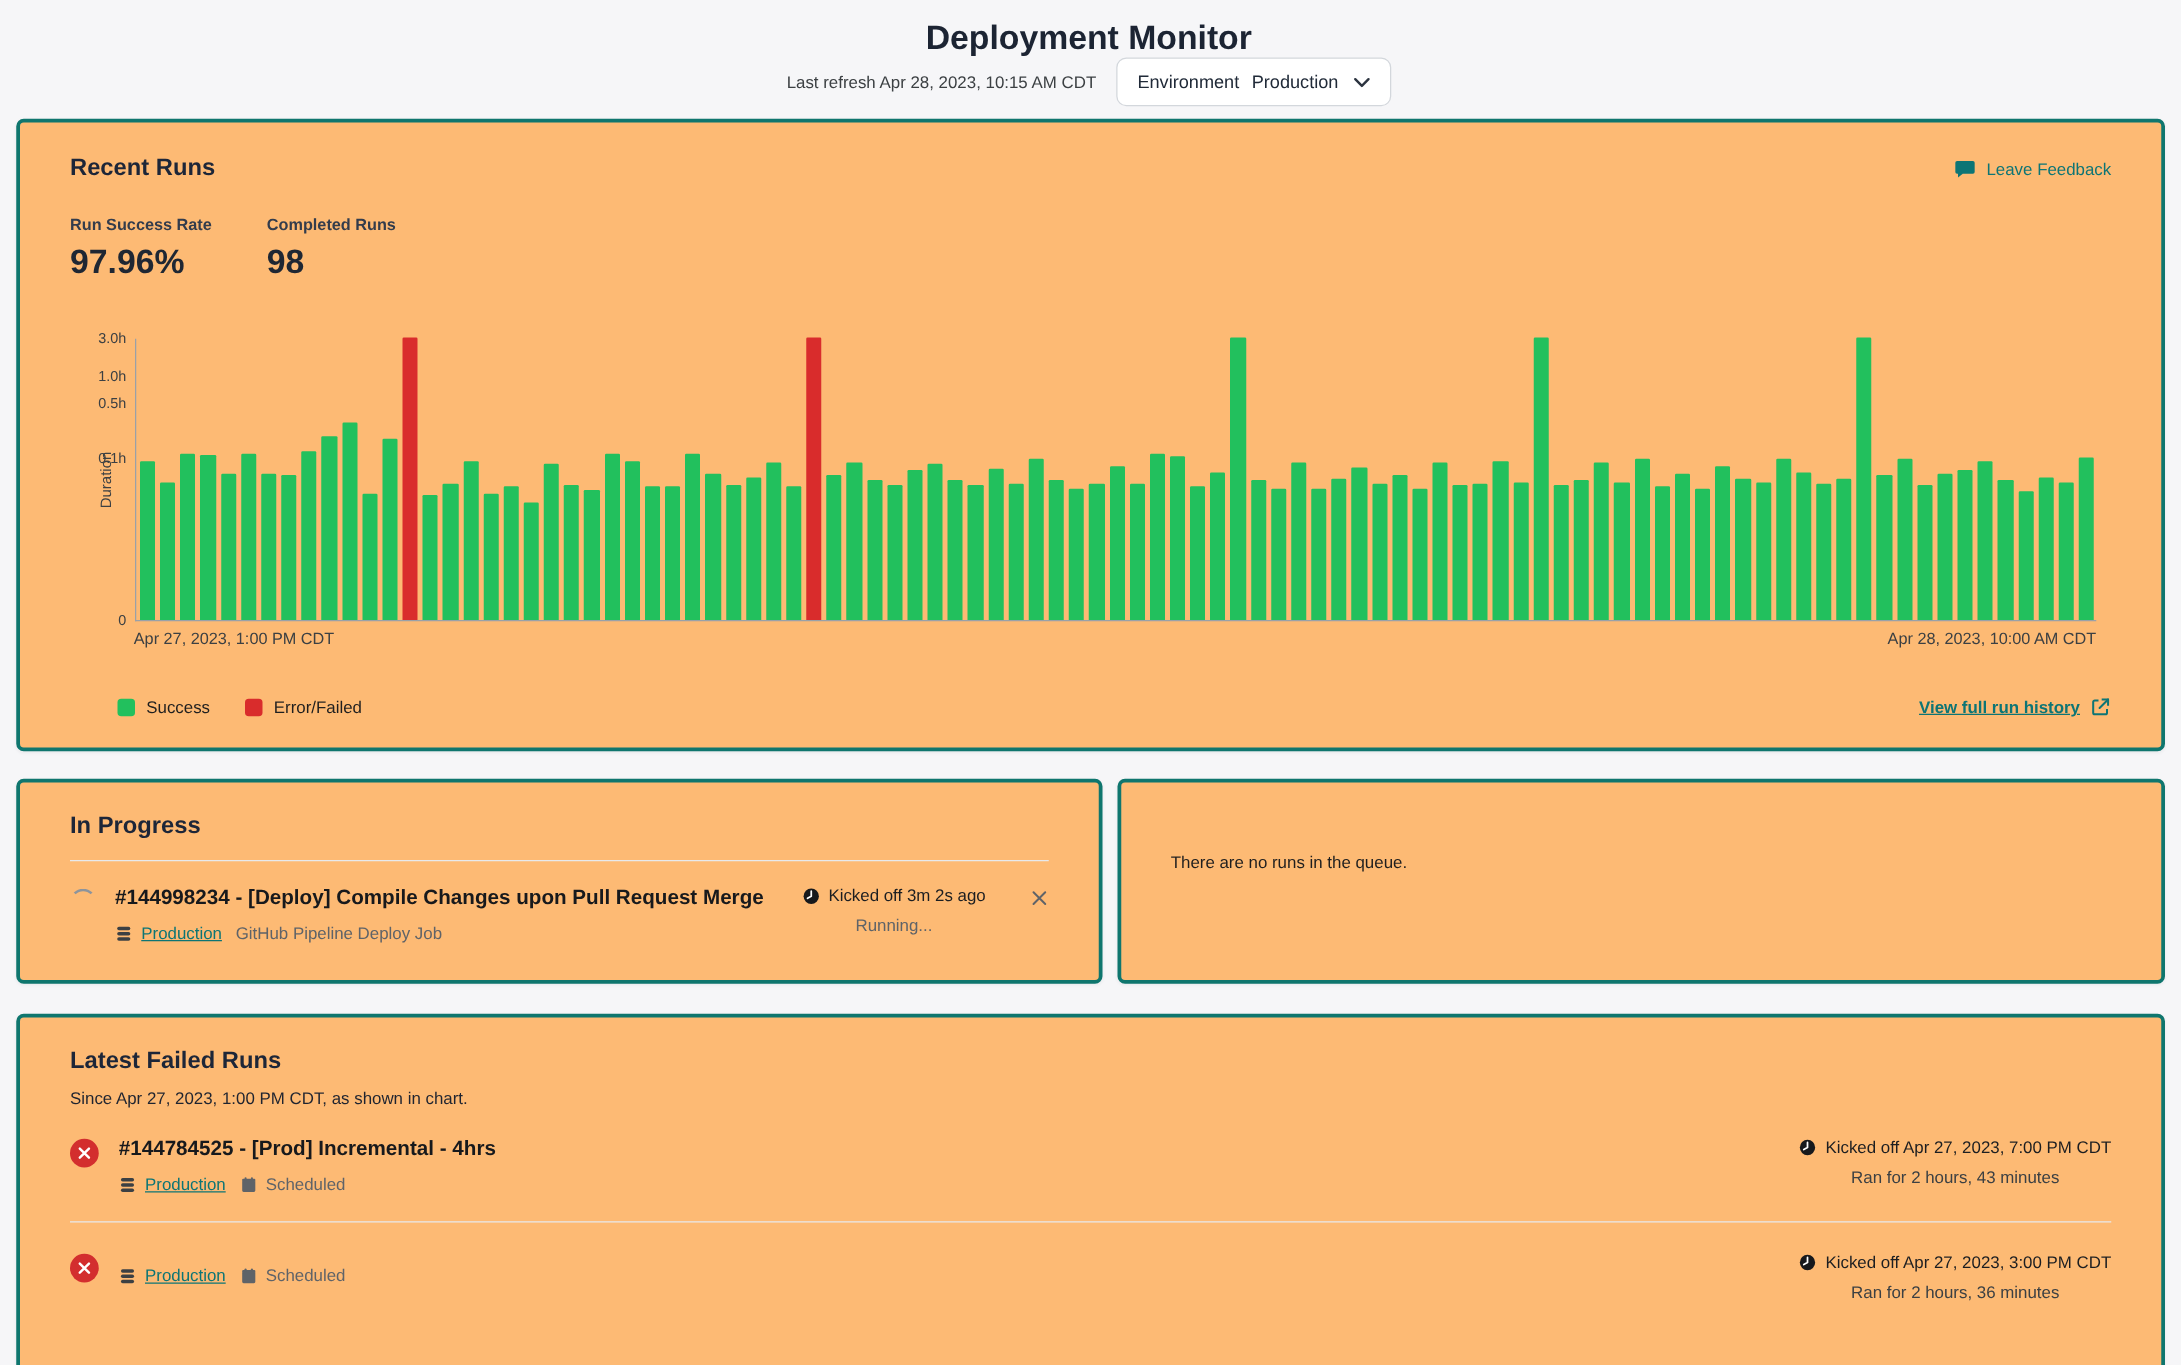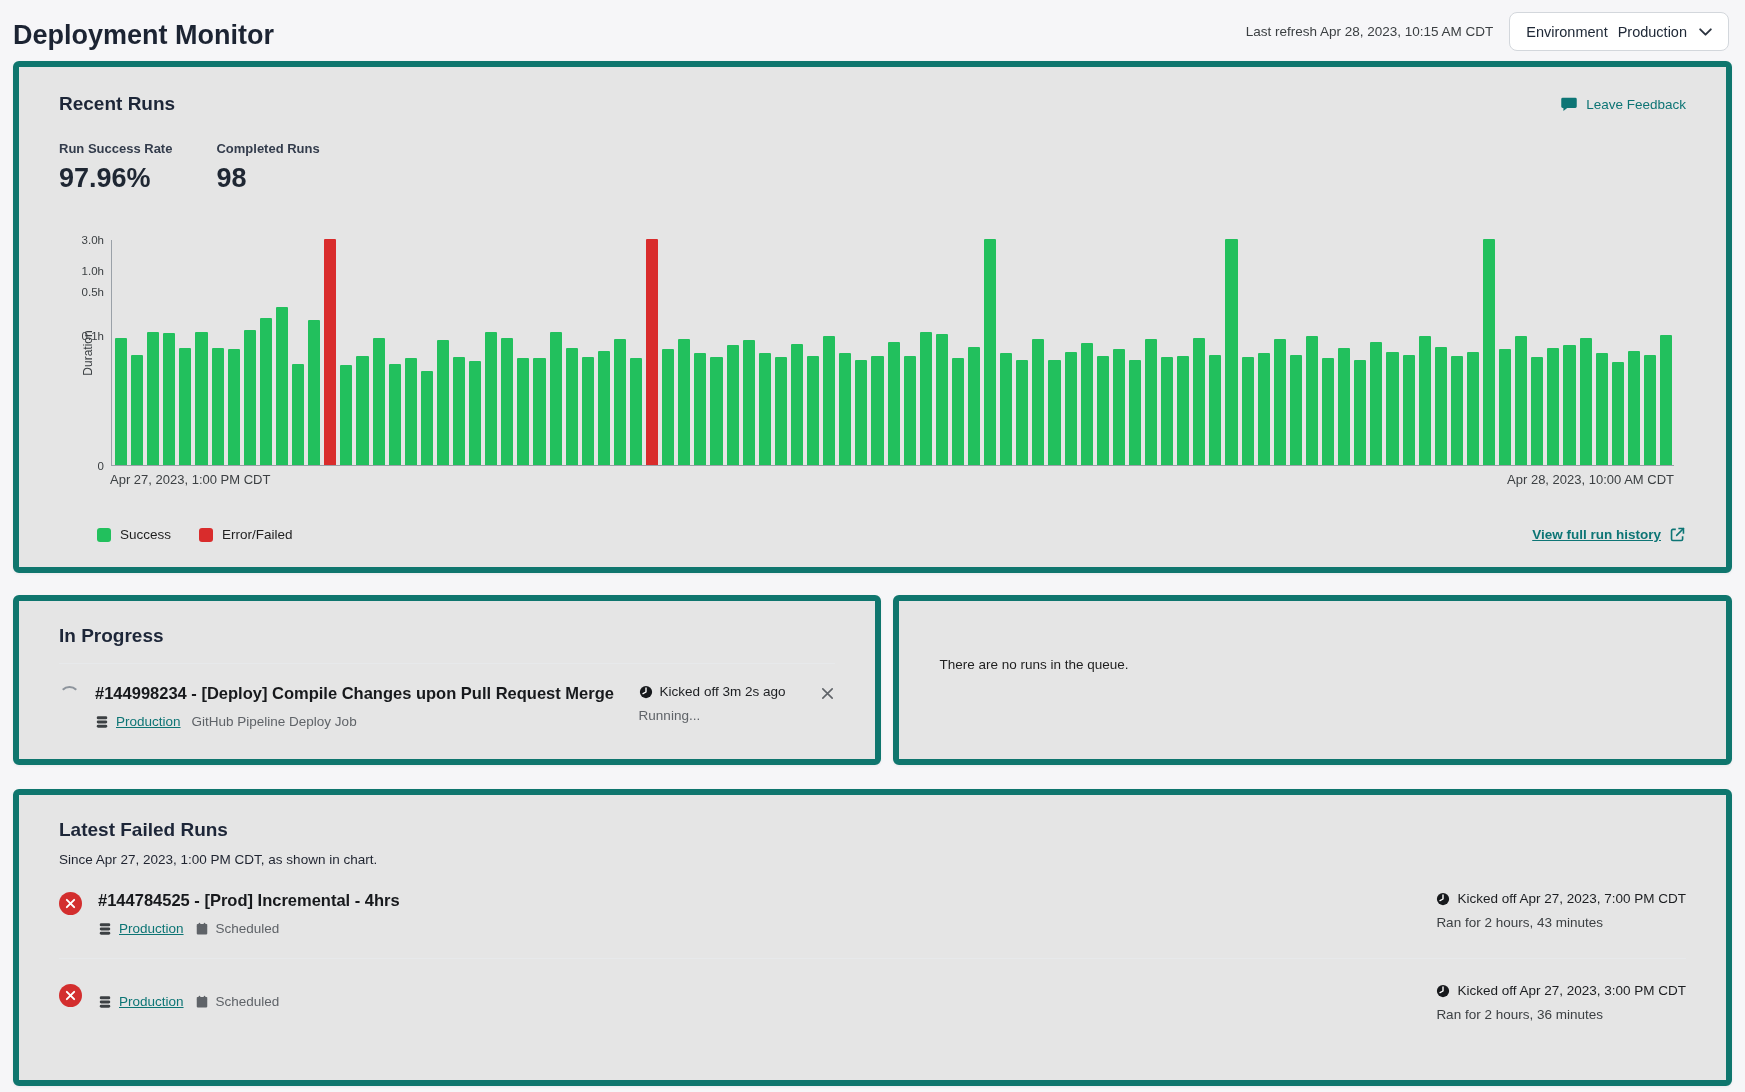--- a/index.html
+++ b/index.html
@@ -4,34 +4,34 @@
 <style>
   * { box-sizing: border-box; margin: 0; padding: 0; }
   html,body { width:1745px; height:1092px; }
   body {
     font-family: "Liberation Sans", "DejaVu Sans", sans-serif;
     background:#f6f6f8;
     color:#202124;
     overflow:hidden;
   }
   
-  .top-header { display:flex; justify-content:space-between; align-items:flex-end; padding:12px 16px 10px 13px; }
+  .top-header { display:flex; justify-content:space-between; align-items:center; padding:12px 16px 10px 13px;flex-direction:column; }
   .page-title { font-size:27px; font-weight:bold; color:#1c2433; padding-top:3px; }
   .header-right { display:flex; align-items:center; gap:16px; }
   .last-refresh { font-size:13.5px; color:#3c4043; }
   .env-select {
     display:flex; align-items:center; gap:10px;
     background:#fff; border:1px solid #d3d7dc; border-radius:8px;
     padding:10px 14px 10px 16px; font-size:14.5px; color:#202a38; cursor:pointer;
   }
   .env-select .chev { display:flex; }
   
   .content { padding:0 13px; }
   .card {
-    background:#e5e5e5; border:6px solid #0f766e; border-radius:6px;
+    background:#fdba74; border:3px solid #0f766e; border-radius:6px;
     box-shadow:0 1px 3px rgba(25,30,50,.06);
   }
   .card-title { font-size:19px; font-weight:bold; color:#1d2638; }
   
   .recent-runs { padding:26px 40px 24px; }
   .rr-head { display:flex; justify-content:space-between; align-items:center; }
   .teal-link { color:#0d7575; font-size:13.5px; text-decoration:none; display:inline-flex; align-items:center; gap:8px; cursor:pointer; }
   .teal-link.underlined .lbl { text-decoration:underline; font-weight:bold; }
   .stats-row { display:flex; gap:44px; margin-top:26px; }
   .stat-label { font-size:13px; font-weight:bold; color:#333c4c; }
@@ -69,21 +69,21 @@
     margin-top:2px; flex:none;
     animation:spin 1.4s linear infinite;
   }
   @keyframes spin { from{transform:rotate(-50deg);} to{transform:rotate(310deg);} }
   .run-main { flex:1 1 auto; }
   .run-name { font-size:16.5px; font-weight:bold; color:#17191c; }
   .run-subrow { display:flex; align-items:center; gap:11px; margin-top:11px; }
   .prod-link { color:#0d7575; font-size:13.5px; text-decoration:underline; cursor:pointer; }
   .sub-muted { font-size:13.5px; color:#5f6368; }
   .icon-text { display:flex; align-items:center; gap:7px; }
-  .run-right { display:flex; flex-direction:column; align-items:flex-start; gap:9px; flex:none; }
+  .run-right { display:flex; flex-direction:column; align-items:center; gap:9px; flex:none; }
   .kicked { display:flex; align-items:center; gap:7px; font-size:13.5px; color:#1c1e21; }
   .running { font-size:13.5px; color:#5f6368; }
   .close-x { margin-left:20px; flex:none; cursor:pointer; padding-top:2px; }
   .queue-empty { font-size:13.5px; color:#1f1f1f; margin-top:32px; }
   
   .failed-card { margin-top:24px; padding:24px 40px 36px; }
   .failed-sub { font-size:13.5px; color:#1f2430; margin-top:11px; }
   .failed-row { display:flex; align-items:flex-start; gap:16px; padding:24px 0 22px; }
   .failed-row + .failed-row { border-top:1px solid #e7e9eb; }
   .fail-badge {

